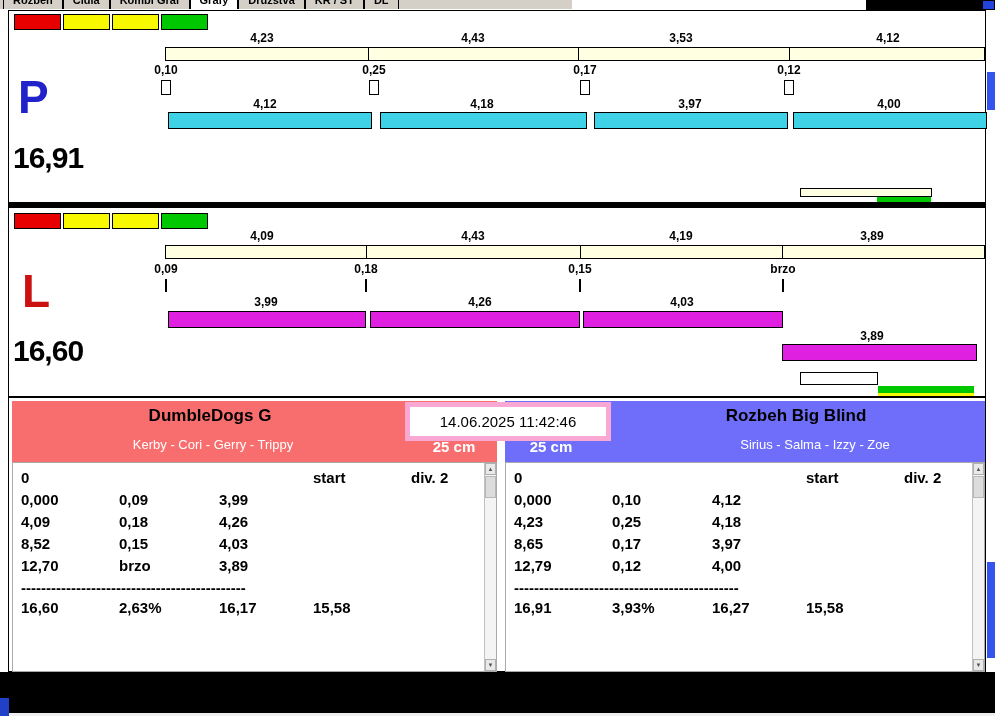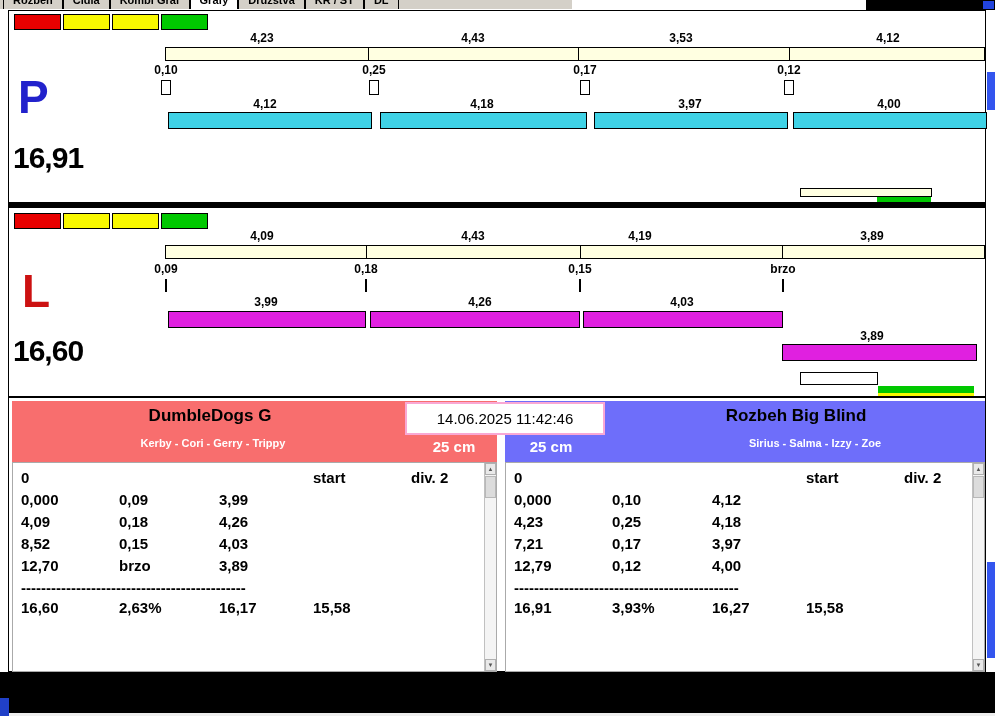--- a/index.html
+++ b/index.html
@@ -38,24 +38,24 @@
   .tickline{position:absolute;width:2px;height:13px;background:#000;transform:translateX(-50%)}
 
   .bigletter{position:absolute;font-size:46px;font-weight:bold;line-height:1}
   .bigtotal{position:absolute;font-size:30px;font-weight:bold;line-height:1;letter-spacing:-1px}
 
   .divider{position:absolute;left:8px;width:978px;background:#000}
 
   
   .teamheader{position:absolute;top:401px;height:77px}
   .hname{position:absolute;transform:translateX(-50%);font-size:17px;font-weight:bold;color:#000;white-space:nowrap}
-  .hdogs{position:absolute;transform:translateX(-50%);font-size:11px;font-weight:bold;color:#fff;white-space:nowrap}
+  .hdogs{position:absolute;transform:translateX(-50%);font-size:13px;font-weight:normal;color:#fff;white-space:nowrap}
   .hcat{position:absolute;transform:translateX(-50%);font-size:15px;font-weight:bold;color:#fff;white-space:nowrap}
 
-  .datebox{position:absolute;left:405px;top:402px;width:196px;height:29px;background:#fff;border:2px solid #f9a8d4;
+  .datebox{position:absolute;left:405px;top:402px;width:196px;height:29px;background:#fff;border:5px solid #f9a8d4;
            display:flex;align-items:center;justify-content:center;font-size:15px;z-index:5}
 
   
   .datapanel{position:absolute;top:462px;height:210px;background:#fff;border:1px solid #aaa;box-sizing:border-box}
   .rows{position:absolute;left:0;top:6px;right:13px}
   .trow{position:relative;height:22px}
   .trow span{position:absolute;font-weight:bold;font-size:15px;white-space:nowrap}
   .seprow{height:20px}
   .seprow span{letter-spacing:0px}
   .c0{left:8px}.c1{left:106px}.c2{left:206px}.c3{left:300px}.c4{left:398px}
@@ -143,21 +143,21 @@
 <div class="layer">
   <div class="squares" style="top:213px">
     <div class="sq" style="background:#E80000"></div>
     <div class="sq" style="background:#F8F800"></div>
     <div class="sq" style="background:#F8F800"></div>
     <div class="sq" style="background:#00C800"></div>
   </div>
 
   <span class="vlab" style="left:262px;top:229px">4,09</span>
   <span class="vlab" style="left:473px;top:229px">4,43</span>
-  <span class="vlab" style="left:640px;top:229px">4,19</span>
+  <span class="vlab" style="left:681px;top:229px">4,19</span>
   <span class="vlab" style="left:872px;top:229px">3,89</span>
 
   <div class="segbar" style="left:165px;top:245px;width:818px">
     <div style="width:201px"></div>
     <div style="width:214px"></div>
     <div style="width:202px"></div>
     <div></div>
   </div>
 
   <span class="vlab" style="left:166px;top:262px">0,09</span>
@@ -265,21 +265,21 @@
         <span class="c0">0,000</span>
         <span class="c1">0,10</span>
         <span class="c2">4,12</span>
       </div>
       <div class="trow">
         <span class="c0">4,23</span>
         <span class="c1">0,25</span>
         <span class="c2">4,18</span>
       </div>
       <div class="trow">
-        <span class="c0">7,21</span>
+        <span class="c0">8,65</span>
         <span class="c1">0,17</span>
         <span class="c2">3,97</span>
       </div>
       <div class="trow">
         <span class="c0">12,79</span>
         <span class="c1">0,12</span>
         <span class="c2">4,00</span>
       </div>
       <div class="trow seprow">
         <span class="c0">---------------------------------------------</span>

